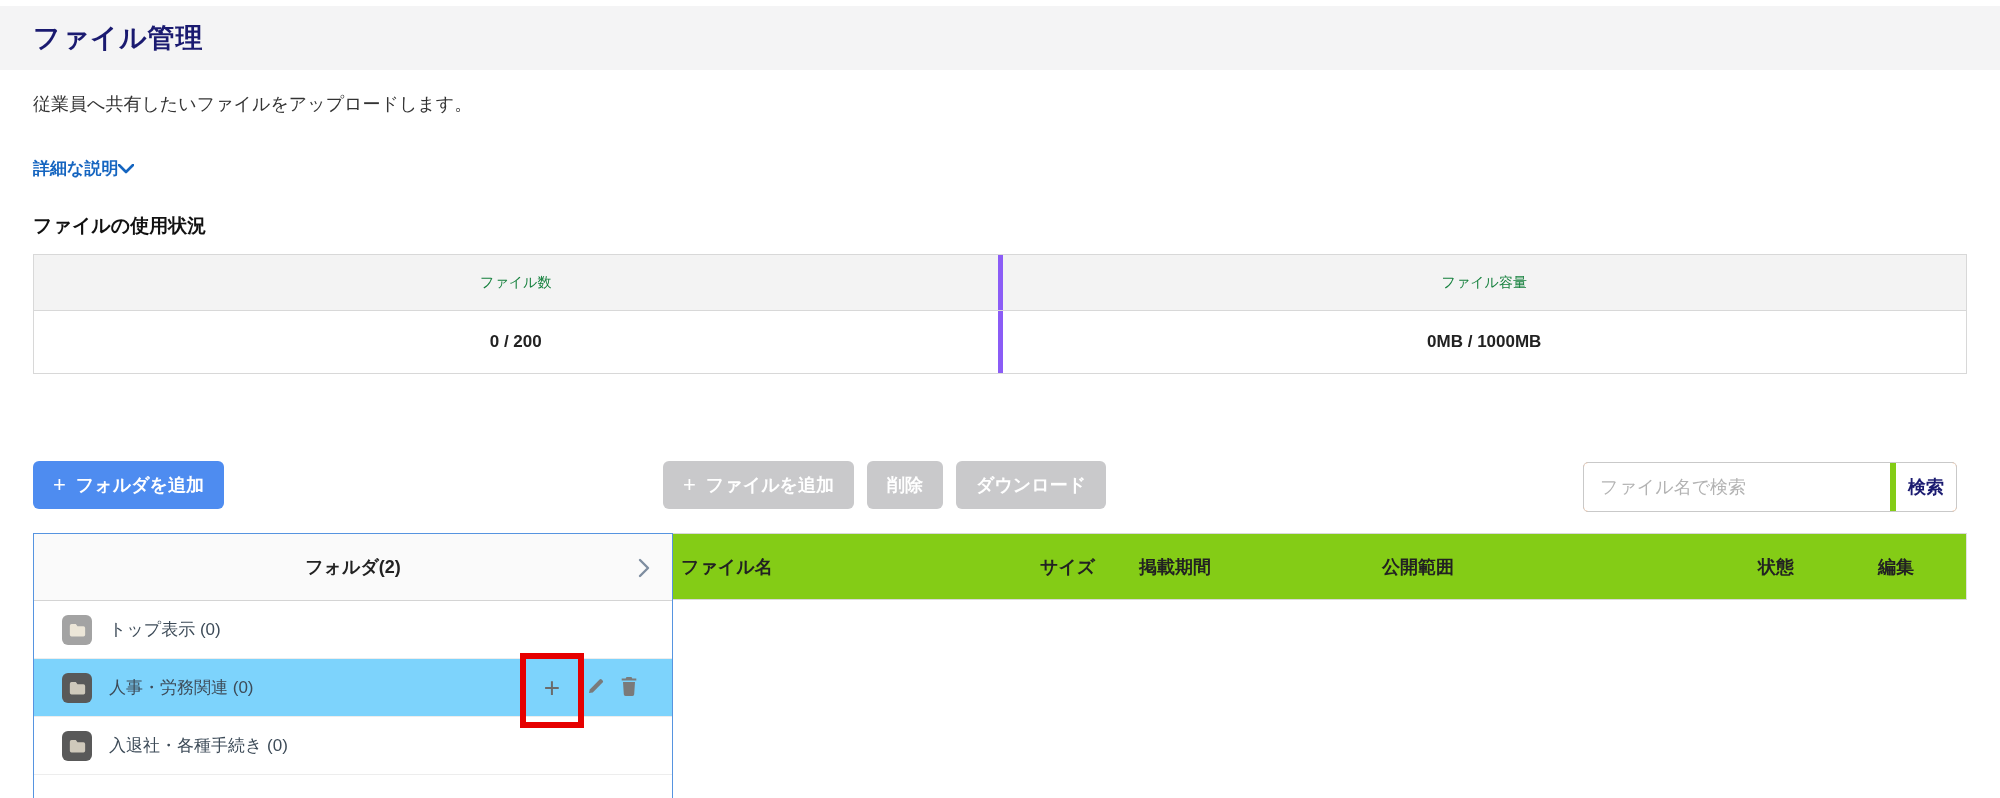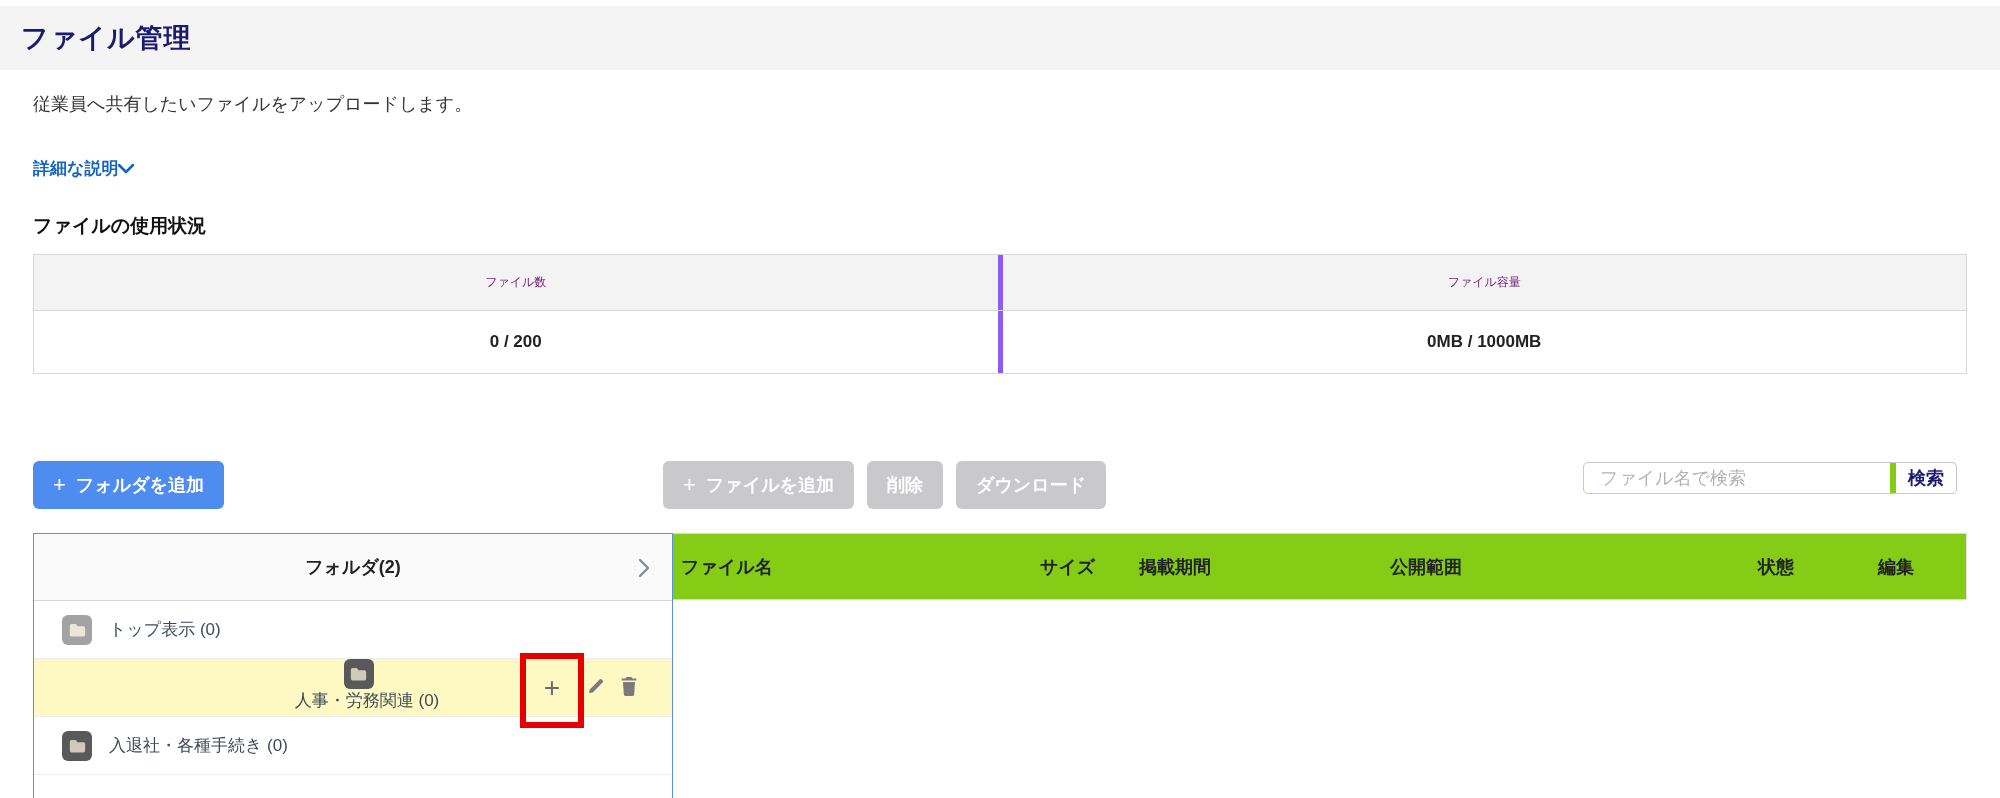--- a/index.html
+++ b/index.html
@@ -10,41 +10,41 @@
     font-family:"Liberation Sans","DejaVu Sans",sans-serif;
     color:#333;
   }
 
   
   .title-band {
     position:absolute; top:6px; left:0; width:2000px; height:64px;
     background:#f4f4f5; display:flex; align-items:center;
   }
   .title-band h1 {
-    margin:0 0 0 21px; font-size:27px; font-weight:bold;
+    margin:0 0 0 33px; font-size:27px; font-weight:bold;
     color:#1a1a70; letter-spacing:1px;
   }
 
   
   .description { position:absolute; top:92px; left:33px; font-size:18px; color:#333; }
   .details-link {
     position:absolute; top:157px; left:33px; display:flex; align-items:center; 
     font-size:17px; font-weight:bold; color:#1565c0; cursor:pointer;
   }
 
   
   .section-title { position:absolute; top:213px; left:33px; font-size:19px; font-weight:bold; color:#111; }
   .usage-table {
     position:absolute; top:254px; left:33px; width:1934px;
     border:1px solid #d8d8d8; background:#fff;
   }
   .usage-head { display:flex; background:#f3f3f3; border-bottom:1px solid #d8d8d8; }
   .usage-head .cell {
     flex:1; height:55px; display:flex; align-items:center; justify-content:center;
-    font-size:12px; color:#701a75;
+    font-size:14px; color:#15803d;
   }
   .usage-values { display:flex; }
   .usage-values .cell {
     flex:1; height:62px; display:flex; align-items:center; justify-content:center;
     font-size:17px; font-weight:bold; color:#222;
   }
   .usage-table .cell + .cell { border-left:5px solid #8b5cf6; }
 
   
   .btn {
@@ -54,21 +54,21 @@
   }
   .btn .plus { font-size:22px; font-weight:normal; line-height:1; }
   .btn-add-folder {
     position:absolute; top:461px; left:33px;
     background:#4e8cf0; color:#fff; cursor:pointer;
   }
   .disabled-group { position:absolute; top:461px; left:663px; display:flex; gap:13px; }
   .btn-disabled { background:#c9c9cb; color:#fff; cursor:default; }
 
   .search-group {
-    position:absolute; top:462px; right:43px; height:32px;
+    position:absolute; top:462px; right:43px; height:50px;
     display:flex; border:1px solid #c9c9c9; border-radius:5px; overflow:hidden; background:#f97316;
   }
   .search-group input {
     width:306px; border:none; outline:none; padding:0 16px; font-size:18px; color:#333;
     font-family:inherit;
   }
   .search-group input::placeholder { color:#b3b3b3; }
   .search-btn {
     width:66px; border:none; border-left:6px solid #84cc16; background:#fff;
     color:#1a1a70; font-weight:bold; font-size:18px; cursor:pointer; font-family:inherit;
@@ -84,21 +84,21 @@
   .folder-header {
     height:67px; background:#fafafa; border-bottom:1px solid #d4d4d4;
     display:flex; align-items:center; justify-content:center; position:relative;
     font-size:18px; font-weight:bold; color:#222;
   }
   .folder-header .chev-right { position:absolute; right:22px; top:24px; }
   .folder-row {
     height:58px; display:flex; align-items:center; padding-left:28px;
     border-bottom:1px solid #ededed; position:relative; background:#fff;
   }
-  .folder-row.highlight { background:#fef9c3;flex-direction:column; }
+  .folder-row.highlight { background:#7dd3fc; }
   .folder-icon {
     width:30px; height:30px; border-radius:6px; background:#595959;
     display:flex; align-items:center; justify-content:center; margin-right:17px; flex:none;
   }
   .folder-icon.light { background:#a3a3a3; }
   .folder-label { font-size:17px; color:#3d4b58; }
 
   .row-action { position:absolute; top:50%; transform:translateY(-50%); cursor:pointer; }
   .action-plus { left:503px; width:30px; text-align:center; font-size:28px; font-weight:normal; color:#6b6b6b; }
   .action-edit { left:552px; }
@@ -114,21 +114,21 @@
     height:67px; position:relative; background:#84cc16;
     border-top:1px solid #d8d8d8; border-bottom:1px solid #d8d8d8; border-right:1px solid #e2e2e2;
   }
   .file-header span {
     position:absolute; top:50%; transform:translateY(-50%);
     font-size:18px; font-weight:bold; color:#222; white-space:nowrap;
   }
   .col-filename { left:8px; }
   .col-size     { left:367px; }
   .col-period   { left:466px; }
-  .col-scope    { left:709px;margin-left:8px; }
+  .col-scope    { left:709px; }
   .col-status   { left:1085px; }
   .col-edit     { left:1205px; }
 </style>
 </head>
 <body>
 
 <div class="title-band">
   <h1>ファイル管理</h1>
 </div>
 

